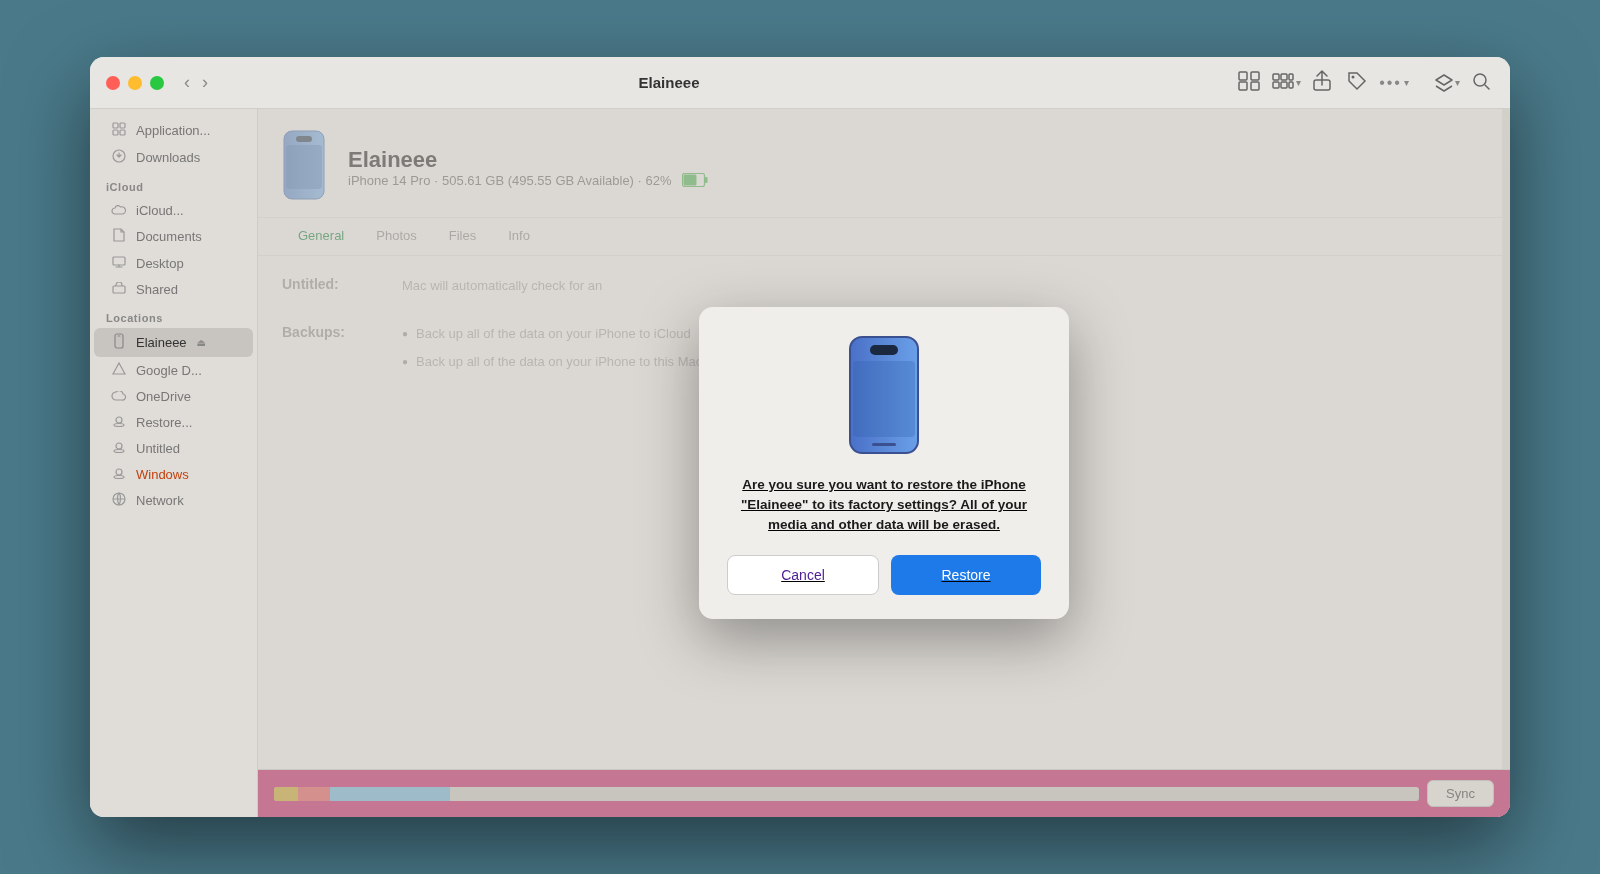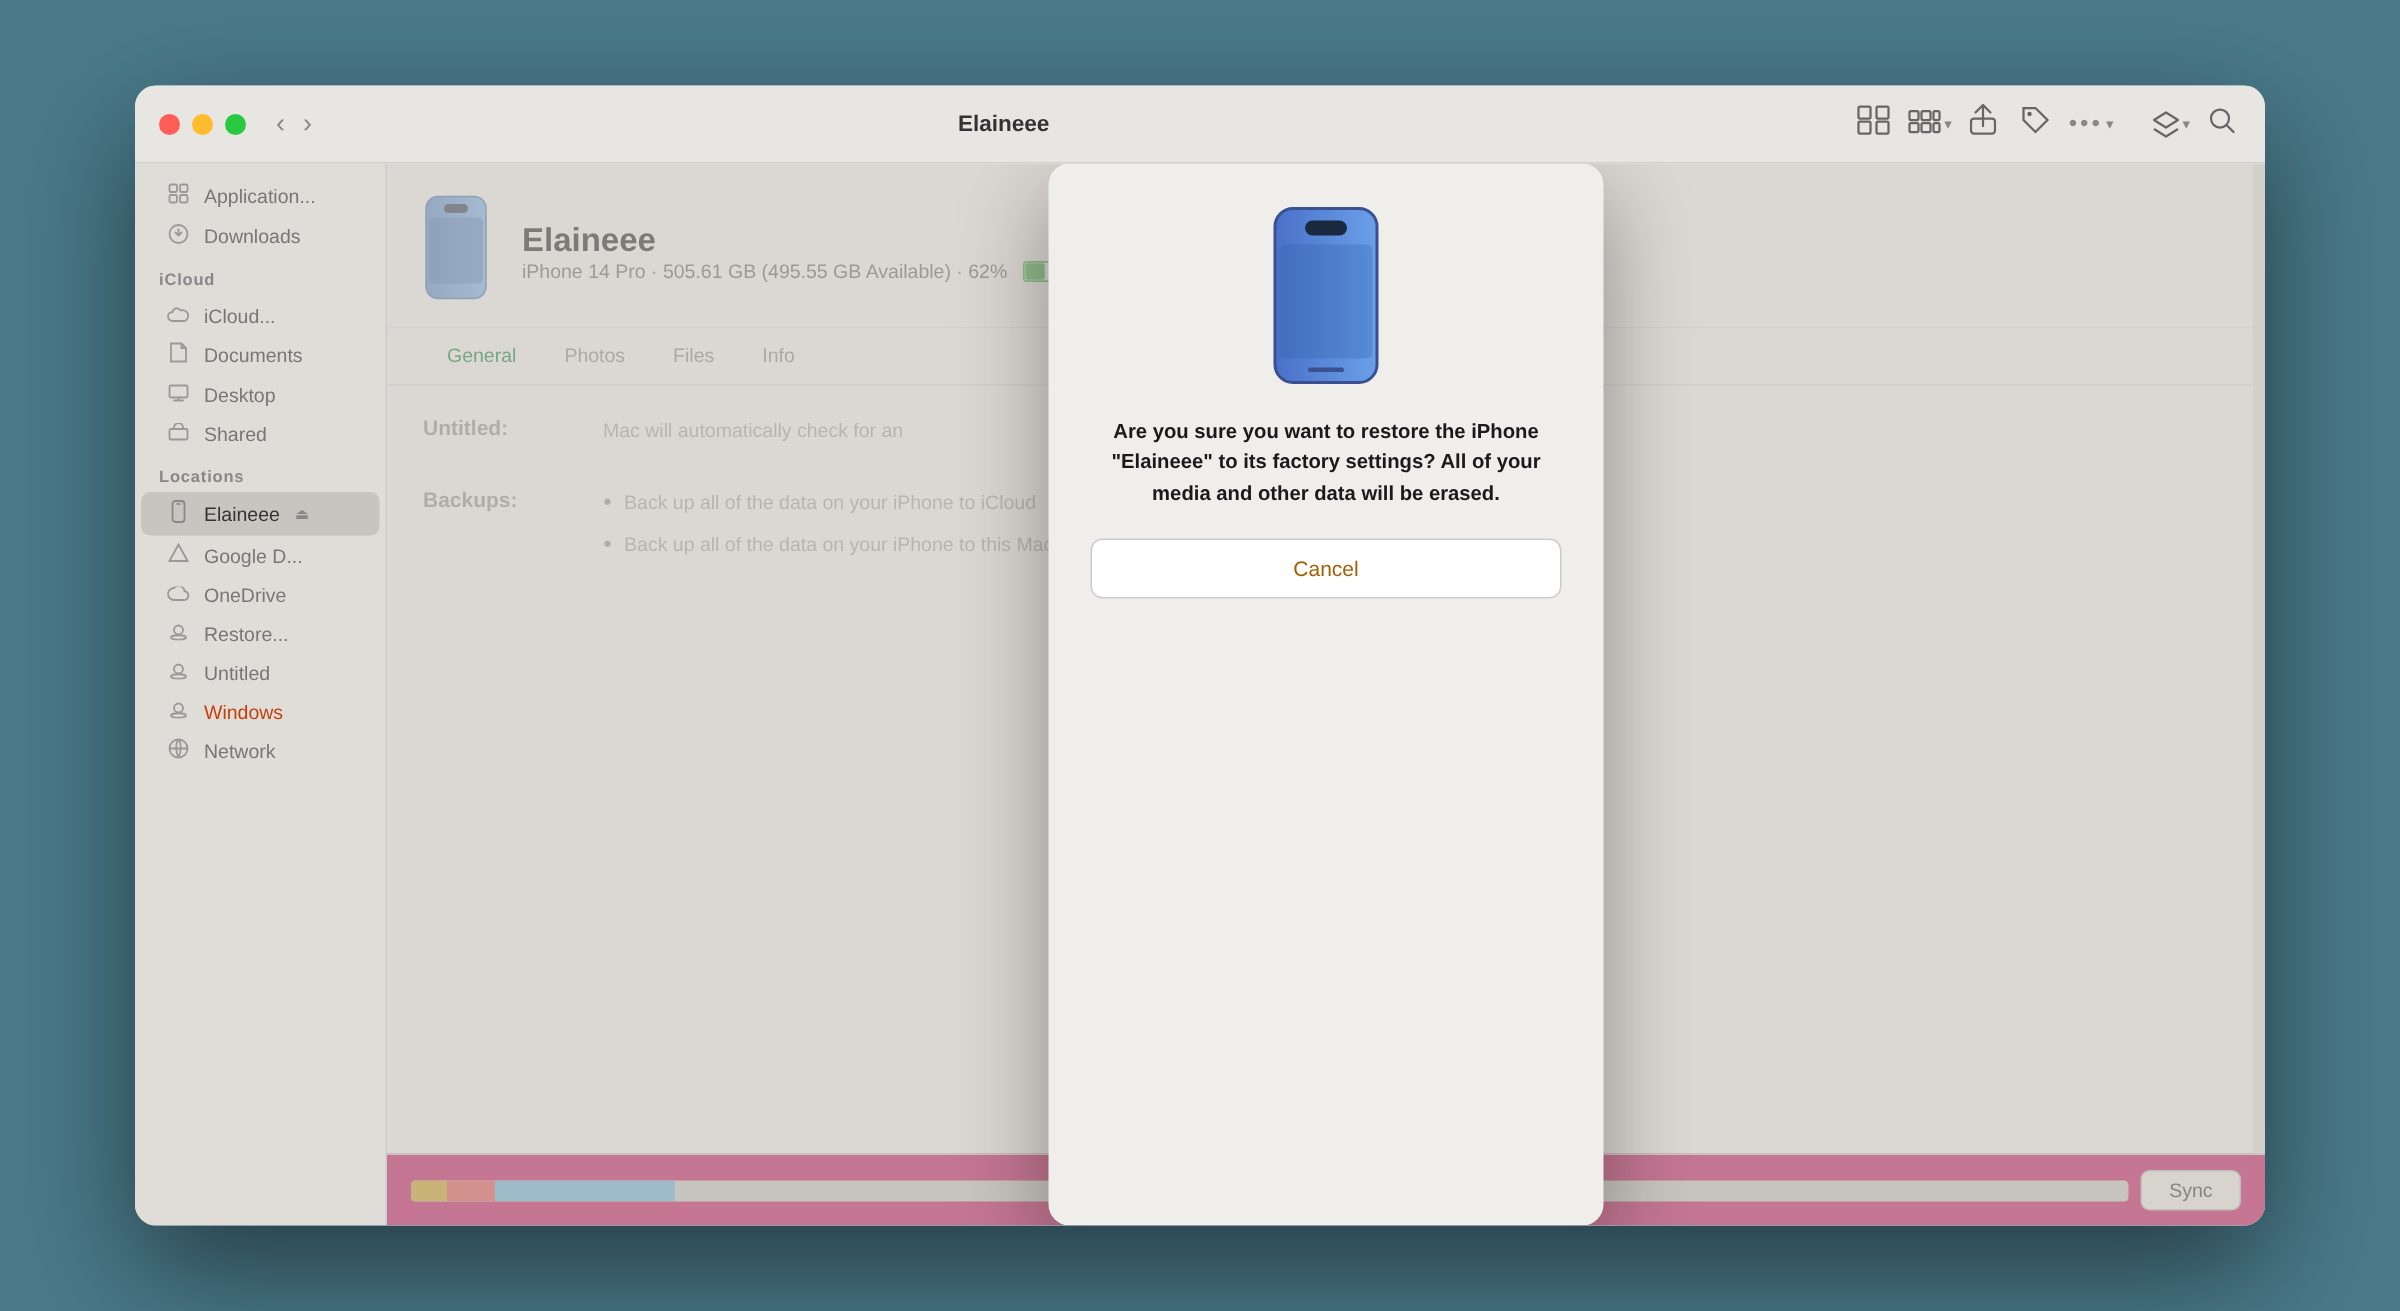--- a/index.html
+++ b/index.html
@@ -255,21 +255,23 @@
       cursor: pointer;
     }
 
     
     .dialog-overlay {
       position: absolute;
       inset: 0;
       background: rgba(200, 196, 190, 0.55);
       display: flex;
       justify-content: center;
+      align-items: center;
       z-index: 10;
+      text-decoration: underline;
     }
 
     
     .dialog {
       width: 370px;
       background: #f0eeeb;
       border-radius: 14px;
       box-shadow: 0 20px 60px rgba(0,0,0,0.35);
       padding: 28px 28px 24px;
       display: flex;
@@ -301,21 +303,21 @@
       height: 40px;
       border-radius: 8px;
       font-size: 14px;
       font-weight: 500;
       cursor: pointer;
       border: none;
     }
 
     .dialog-btn-cancel {
       background: #ffffff;
-      color: #a16207;
+      color: #4c1d95;
       border: 1px solid #ccc;
     }
 
     .dialog-btn-restore {
       background: #1d7ae8;
       color: #fff;
     }
   </style>
 </head>
 <body>
@@ -601,18 +603,19 @@
               <rect x="22" y="10" width="28" height="10" rx="5" fill="#1a2840"></rect>
 
               <rect x="5" y="26" width="62" height="76" rx="4" fill="#3060a8" opacity="0.3"></rect>
 
               <rect x="24" y="108" width="24" height="3" rx="1.5" fill="#3a5090"></rect>
             </svg>
           </div>
           <p class="dialog-message">Are you sure you want to restore the iPhone "Elaineee" to its factory settings? All of your media and other data will be erased.</p>
           <div class="dialog-buttons">
             <button class="dialog-btn dialog-btn-cancel">Cancel</button>
+            <button class="dialog-btn dialog-btn-restore">Restore</button>
           </div>
         </div>
       </div>
     </div>
   </div>
 </div>
 
 </body></html>

